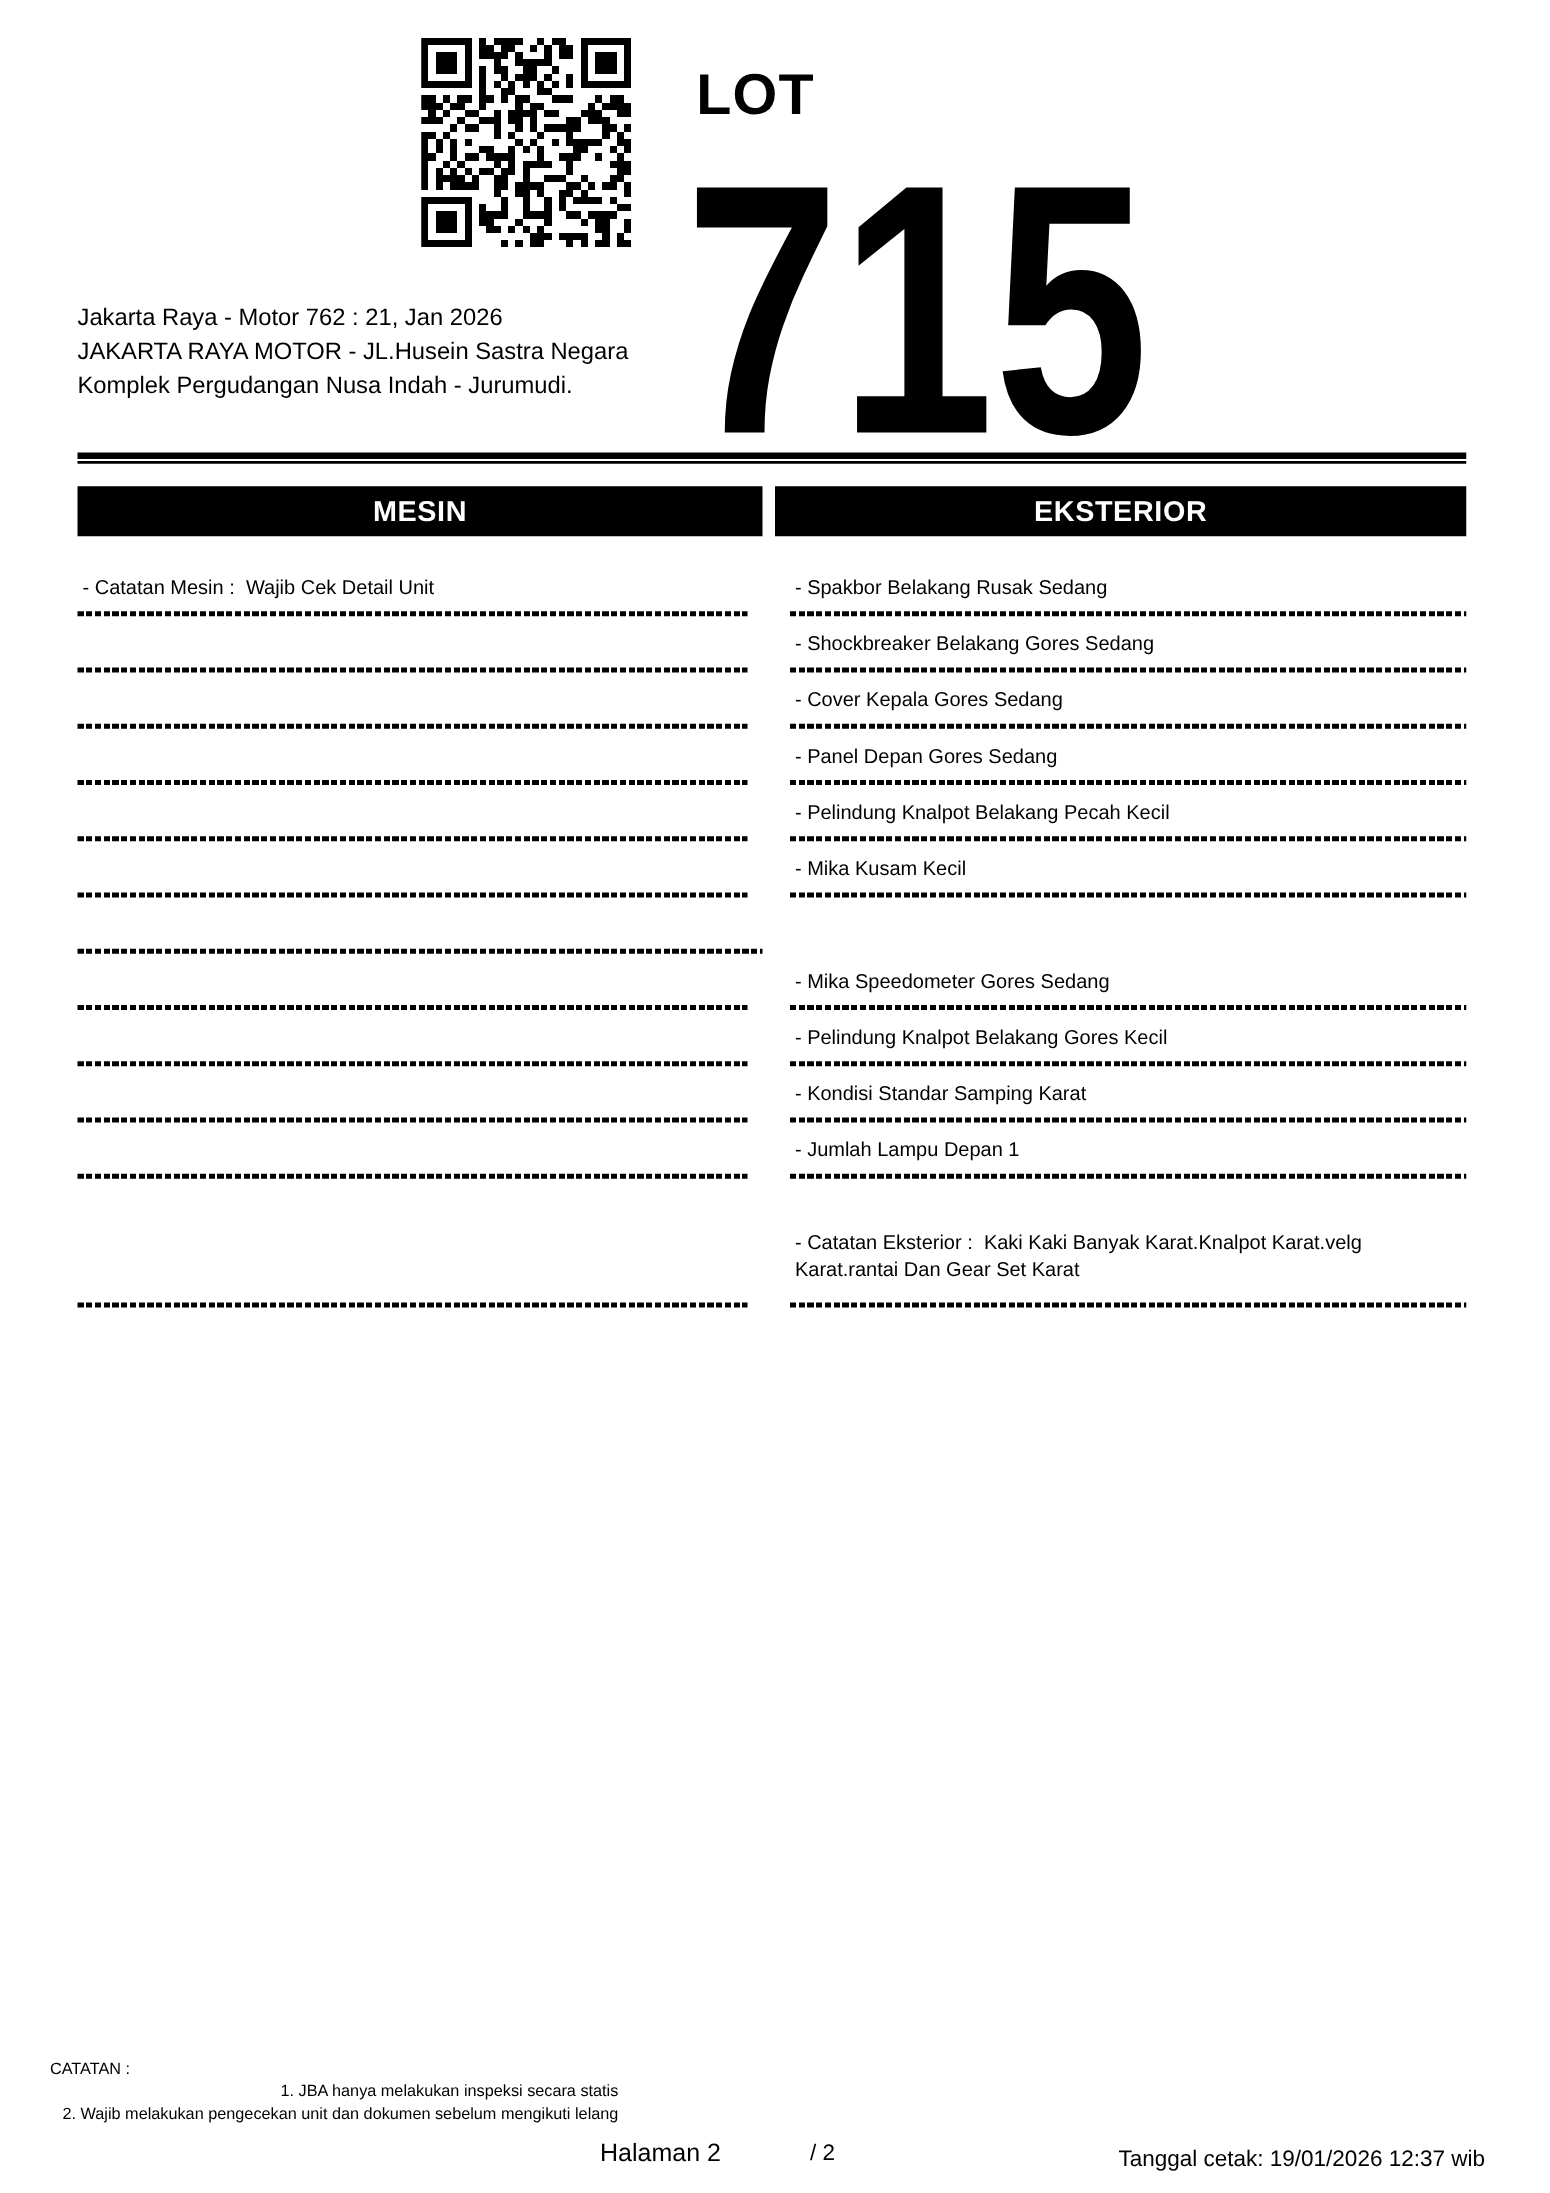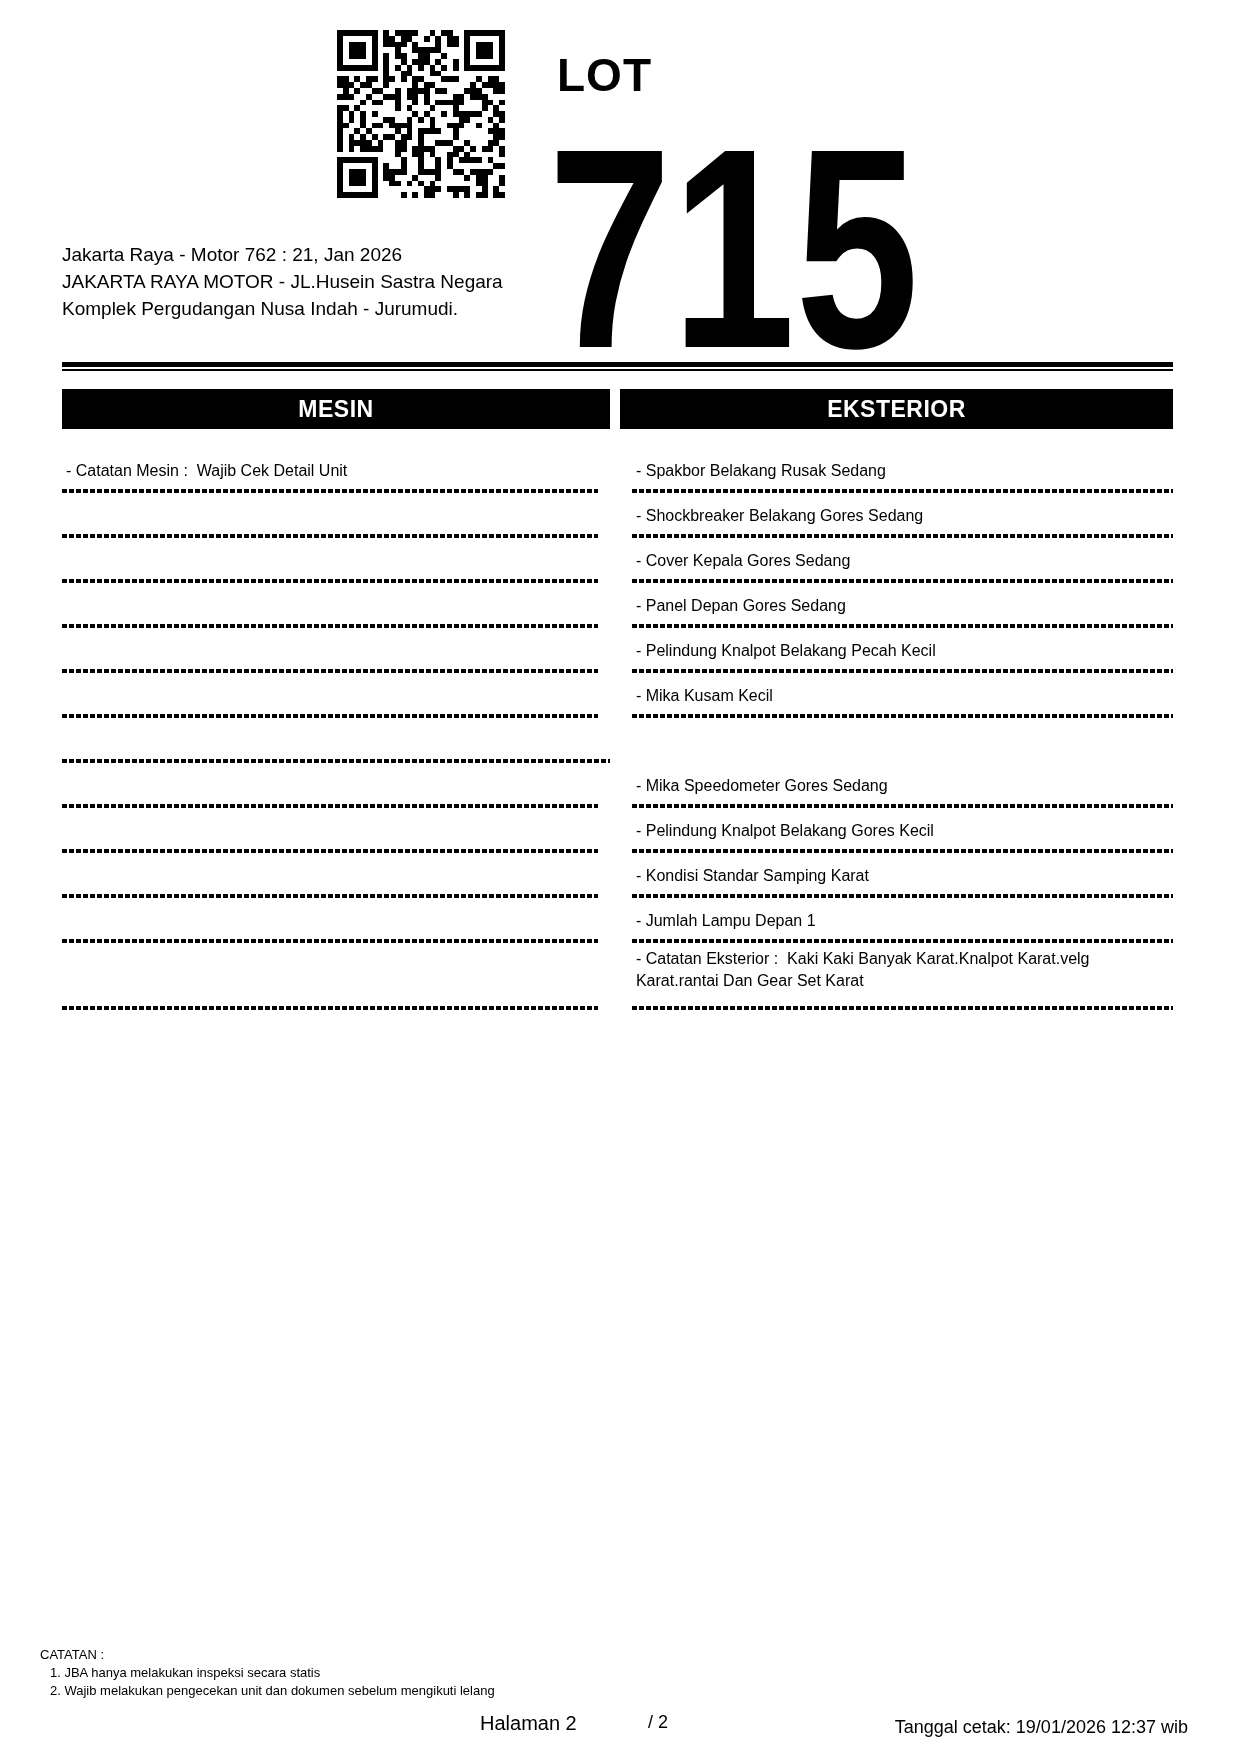--- a/index.html
+++ b/index.html
@@ -23,37 +23,37 @@
   }
   
   .colbar{top:389px;height:40px;background:#000;color:#fff;display:flex;align-items:center;justify-content:center;
     font-size:23px;font-weight:bold;letter-spacing:0.5px;}
   .colbar.mesin{left:62px;width:548px;}
   .colbar.eksterior{left:620px;width:553px;text-align:right;}
   
   .list{left:62px;top:448px;width:1111px;}
   .row{display:flex;width:1111px;gap:12px;}
   .row.h45{height:45px;}
-  .row.tall{min-height:67px;}
+  .row.tall{min-height:67px;margin-top:36px;}
   .cell{
     position:relative;display:flex;align-items:center;
     font-size:16px;line-height:20px;
     background:repeating-linear-gradient(90deg,#000 0 5px,rgba(0,0,0,0) 5px 7px);
     background-size:100% 4px;background-position:left bottom;background-repeat:no-repeat;
   }
   .cl{width:548px;padding-left:4px;box-sizing:border-box;}
   .gapc{width:10px;}
   .cr{width:553px;padding-left:4px;box-sizing:border-box;}
   .row.tall .cell{align-items:flex-start;}
   .row.tall .cr span{padding-top:5px;line-height:22px;display:block;}
   .cell span{white-space:pre-wrap;}
   
   .notes{left:40px;top:1646px;font-size:13px;line-height:18px;}
   .notes .nt{margin:0;}
-  .notes .ni{margin-left:10px;}
+  .notes .ni{margin-left:10px;text-align:right;}
   .page-label{left:480px;top:1712px;font-size:20px;}
   .page-total{left:648px;top:1712px;font-size:18px;}
   .print-date{right:52px;top:1717px;font-size:18px;}
 </style>
 </head>
 <body>
 
 <svg class="abs qr" id="qr-svg" viewBox="0 0 29 29" shape-rendering="crispEdges">
     <rect x="0" y="0" width="1" height="1" fill="#000"></rect>
     <rect x="1" y="0" width="1" height="1" fill="#000"></rect>

